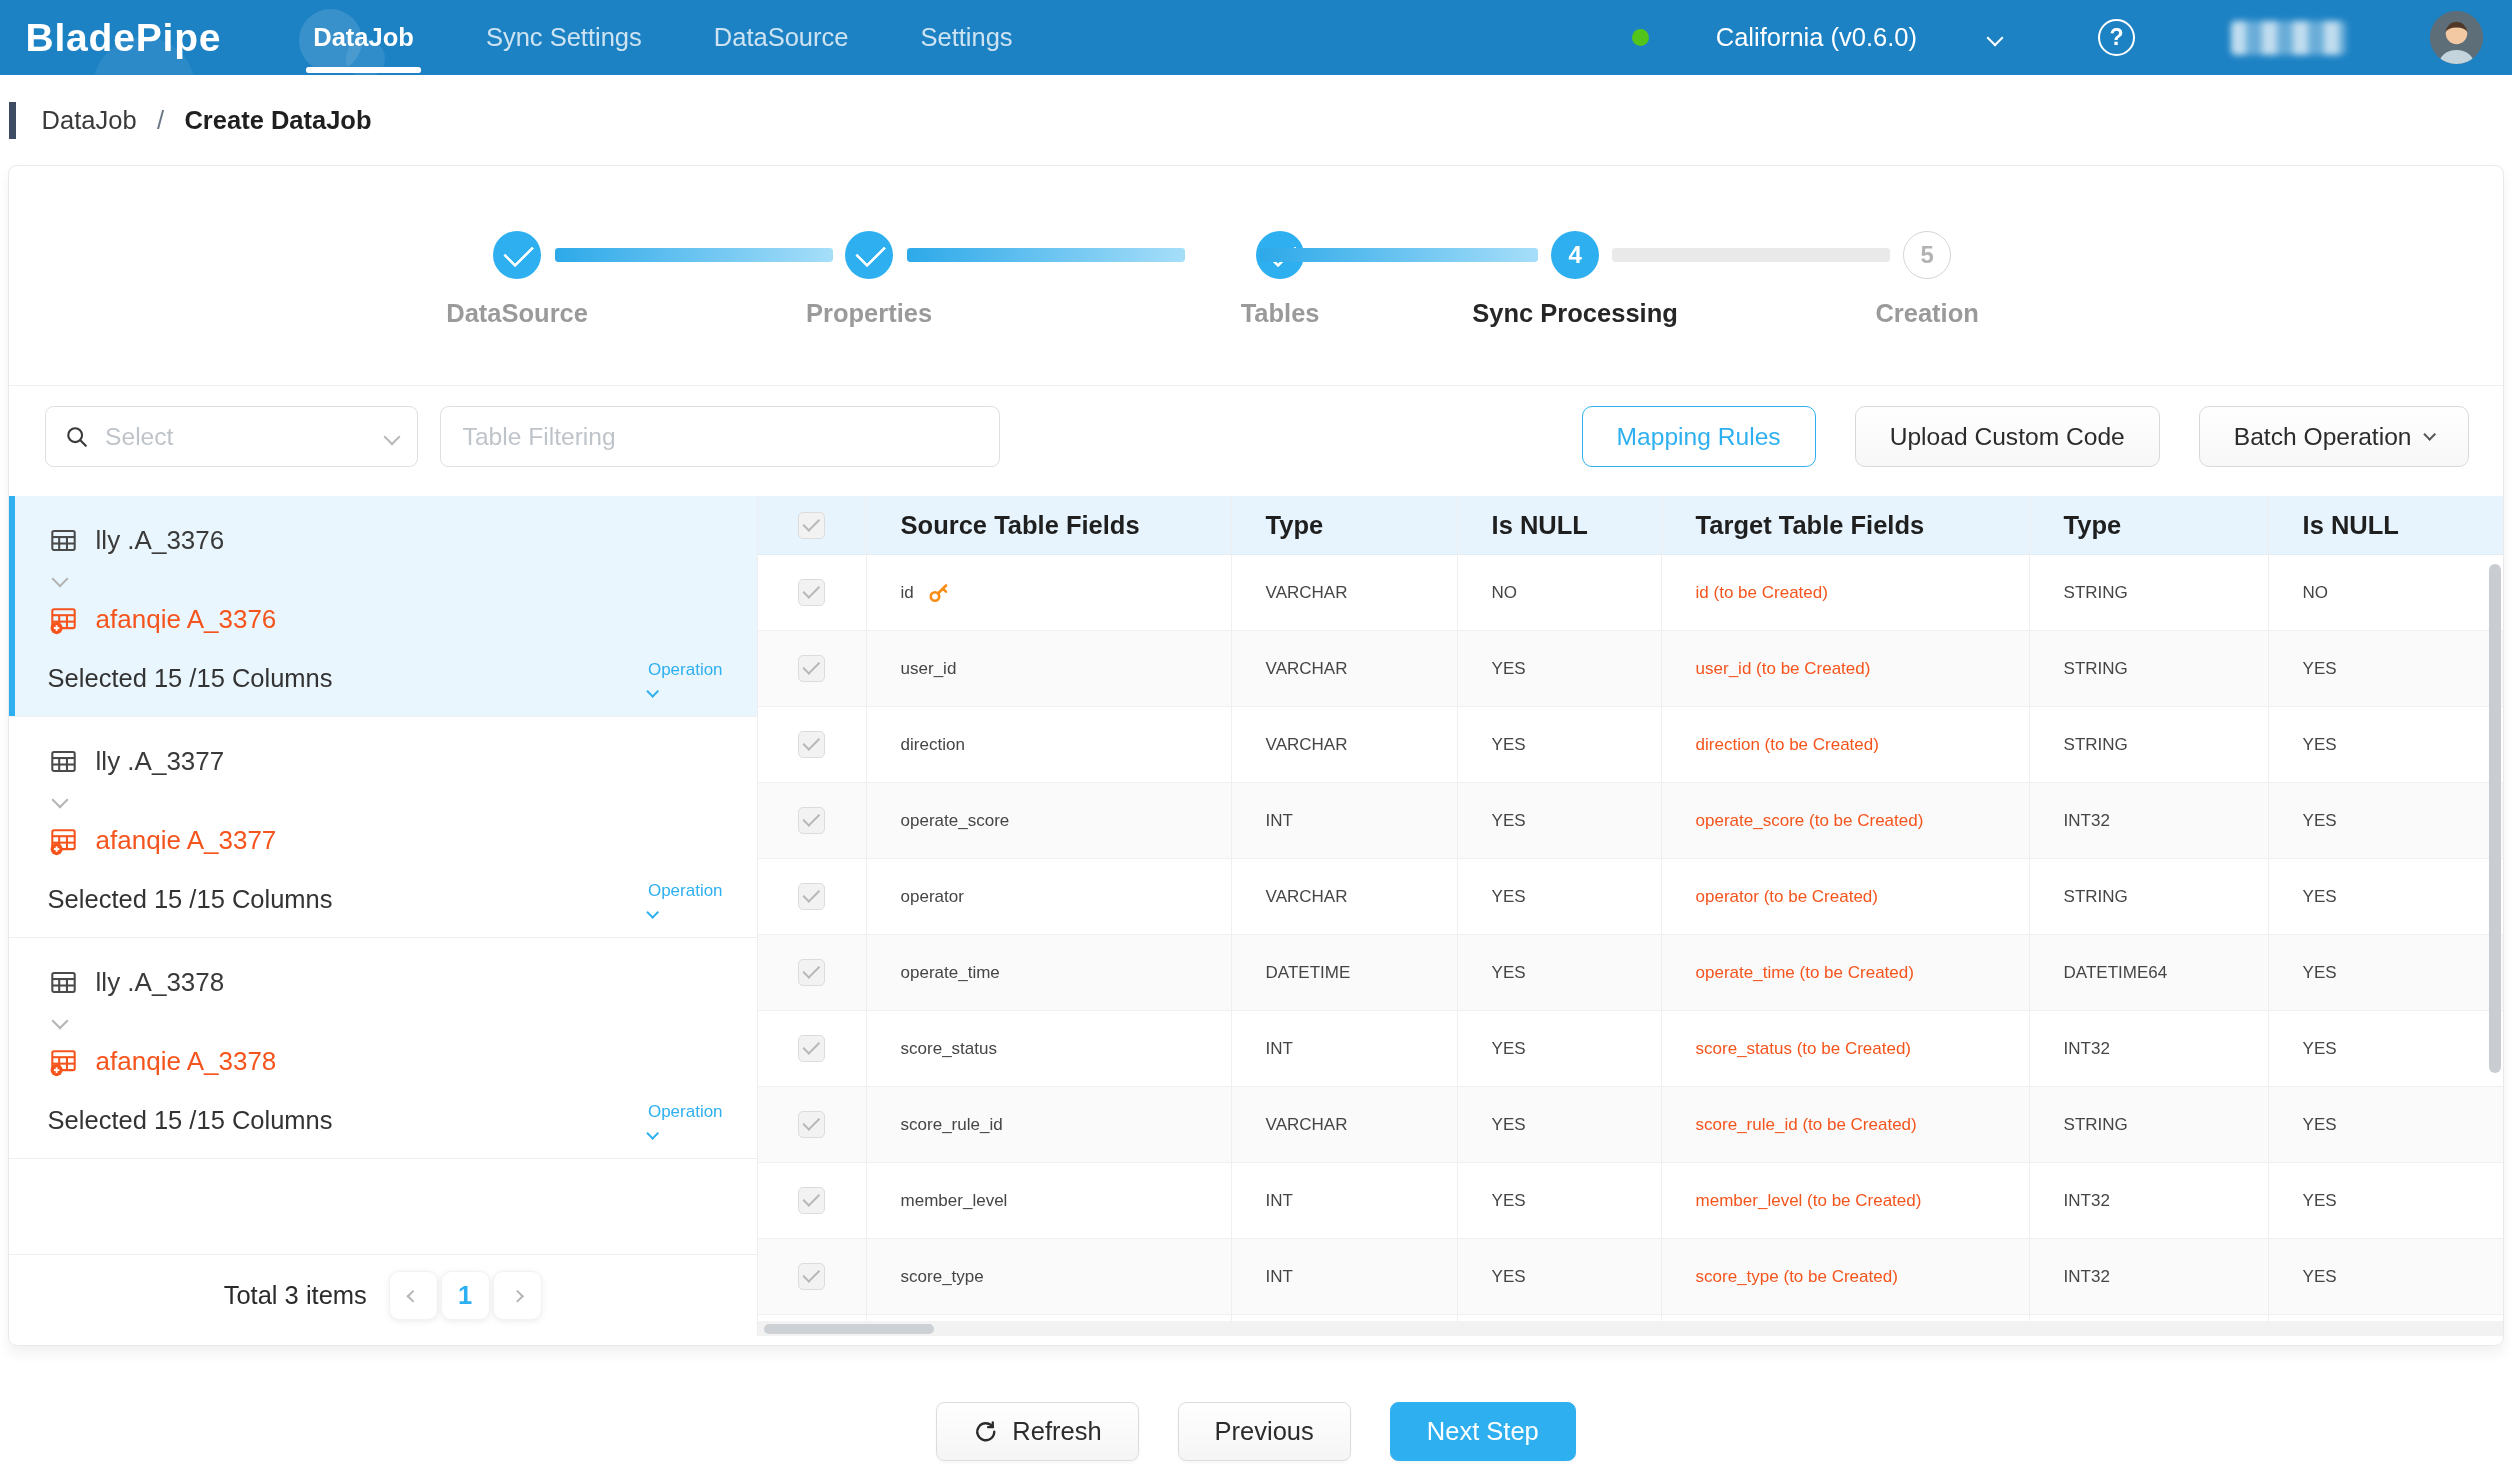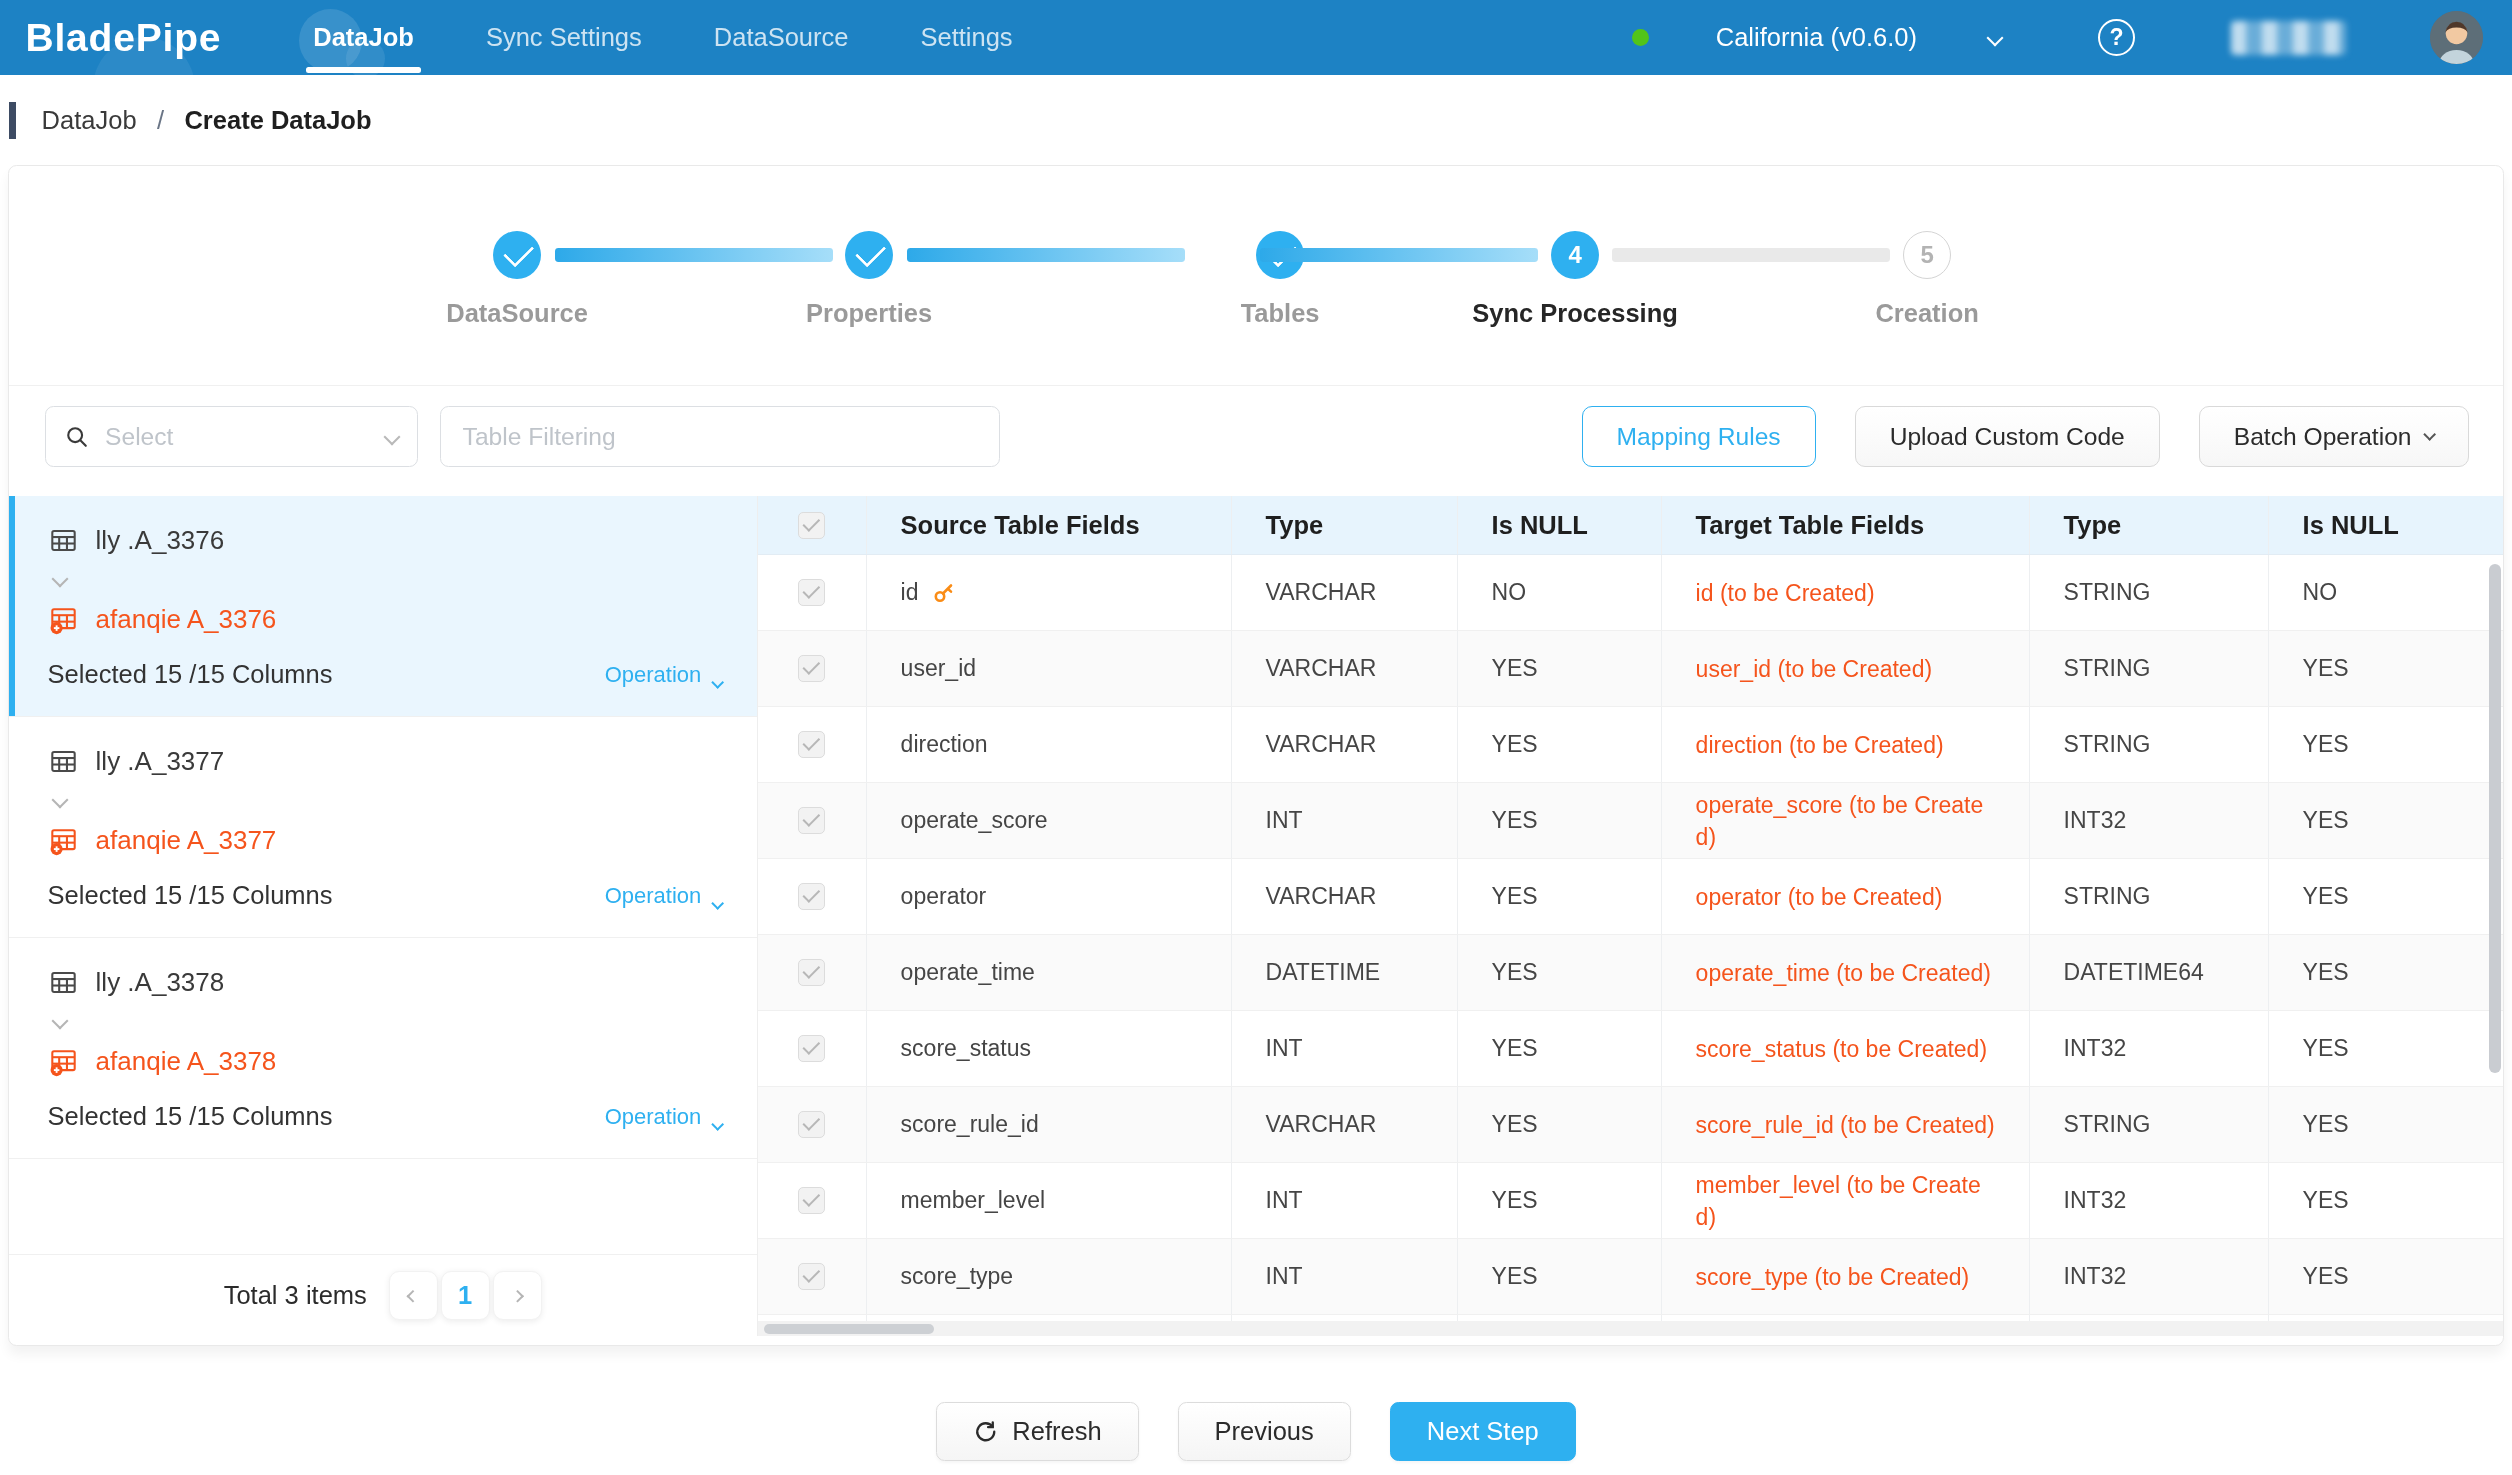--- a/index.html
+++ b/index.html
@@ -72,34 +72,34 @@
   .content{display:flex;height:840px;margin-top:29px;}
   .left-panel{width:749px;border-right:1.7px solid #eee;display:flex;flex-direction:column;box-sizing:border-box;flex:none;}
   .lp-item{position:relative;padding:29px 34px 0 39px;height:221px;box-sizing:border-box;border-bottom:1.7px solid #f0f0f0;cursor:pointer;background:#fff;}
   .lp-item.active{background:#eaf6fe;}
   .lp-item.active::before{content:'';position:absolute;left:0;top:0;bottom:0;width:6.8px;background:#2eb0f0;}
   .lp-src{display:flex;align-items:center;gap:17px;font-size:26px;color:#3a3a3a;}
   .lp-chev{color:#b5b5b5;margin:17px 0 15.3px 6.8px;width:11px;height:11px;border-width:2.5px;}
   .lp-tgt{display:flex;align-items:center;gap:17px;font-size:26px;color:#f5541c;}
   .lp-meta{display:flex;justify-content:space-between;align-items:center;margin-top:25.5px;}
   .lp-sel{font-size:25.5px;color:#333;}
-  .lp-op{font-size:22px;color:#2eb0f0;display:flex;align-items:flex-end;gap:12px;cursor:pointer;}
+  .lp-op{font-size:17px;color:#2eb0f0;display:flex;align-items:flex-start;gap:12px;cursor:pointer;flex-direction:column;}
   .lp-op .chev{width:9.3px;height:9.3px;border-width:2.1px;margin-top:-5.1px;}
   .lp-spacer{flex:1;}
   .pagination{height:81px;border-top:1.7px solid #f0f0f0;display:flex;align-items:center;justify-content:center;gap:3px;}
   .pg-total{font-size:25.5px;color:#2b2b2b;margin-right:18.7px;}
   .pg{width:49px;height:49px;border-radius:10.2px;background:#fff;border:1.7px solid #f2f2f2;box-shadow:0 1.7px 6.8px rgba(0,0,0,.07);
       display:flex;align-items:center;justify-content:center;font-size:25.5px;color:#b5b5b5;cursor:pointer;font-family:inherit;}
   .pg.active{color:#2eb0f0;font-weight:600;}
   .pg .chev{width:8.5px;height:8.5px;border-width:2.1px;}
   
   .table-area{position:relative;flex:1;overflow:hidden;}
   .thead,.trow{display:flex;align-items:stretch;}
   .thead{height:58px;background:#e7f4fd;font-weight:700;color:#1f1f1f;font-size:25.5px;border-bottom:1.7px solid #e2ecf4;}
-  .trow{height:75px;background:#fff;border-bottom:1.7px solid #f0f0f0;font-size:23px;color:#454545;}
+  .trow{height:75px;background:#fff;border-bottom:1.7px solid #f0f0f0;font-size:17px;color:#454545;}
   .trow.alt{background:#fafafa;}
   .c{display:flex;align-items:center;box-sizing:border-box;border-right:1.7px solid #edeff1;padding-left:34px;flex:none;}
   .c0{width:109px;justify-content:center;padding-left:0;}
   .c1{width:365px;gap:13.6px;}
   .c2{width:226px;}
   .c3{width:204px;}
   .c4{width:368px;color:#f5541c;line-height:1.4;word-break:break-all;padding-right:31px;}
   .c5{width:239px;}
   .c6{flex:1;border-right:none;}
   .thead .c4{color:#1f1f1f;word-break:normal;}

